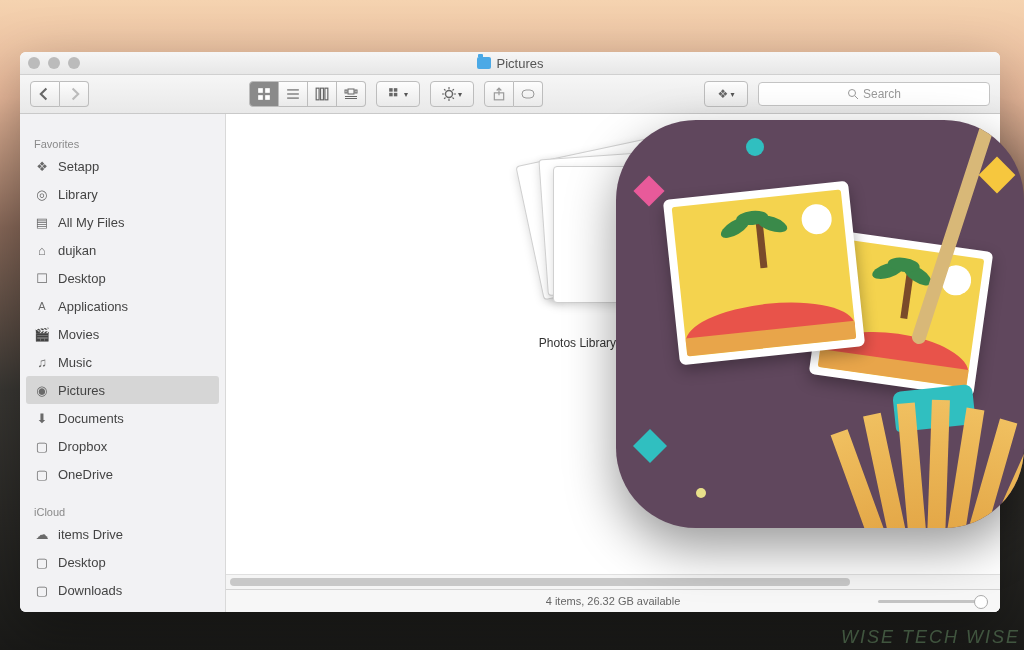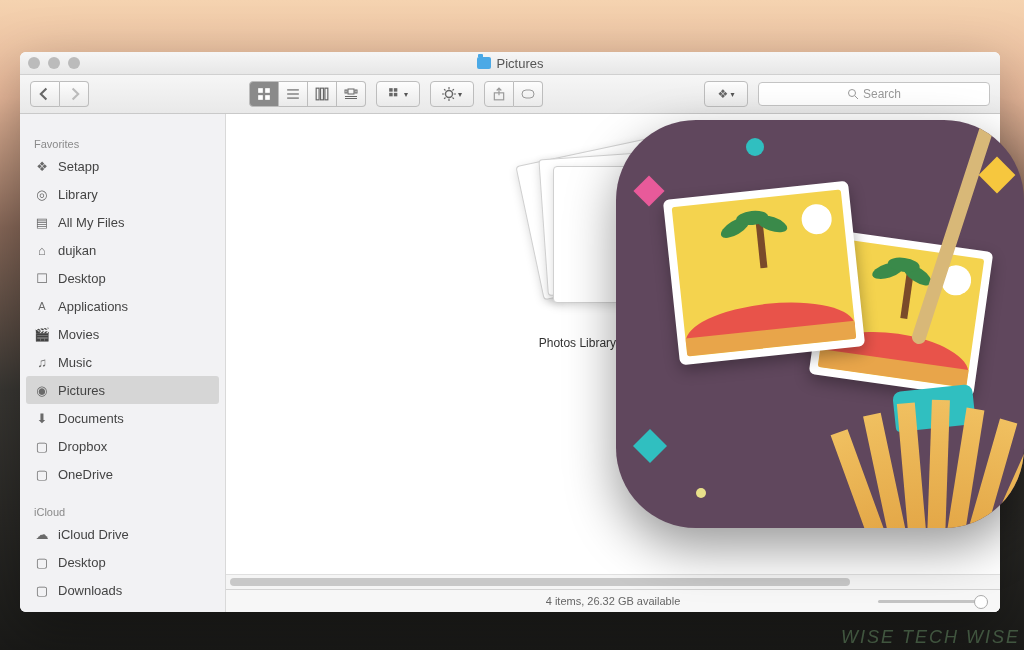--- a/index.html
+++ b/index.html
@@ -229,21 +229,21 @@
             <span>Dropbox</span>
           </div>
         <div class="sb-item">
             <span class="ic">▢</span>
             <span>OneDrive</span>
           </div>
 
         <div class="sb-sect">iCloud</div>
         <div class="sb-item">
             <span class="ic">☁</span>
-            <span>iCloud Drive</span>
+            <span>items Drive</span>
           </div>
         <div class="sb-item">
             <span class="ic">▢</span>
             <span>Desktop</span>
           </div>
         <div class="sb-item">
             <span class="ic">▢</span>
             <span>Downloads</span>
           </div>
       </div>

